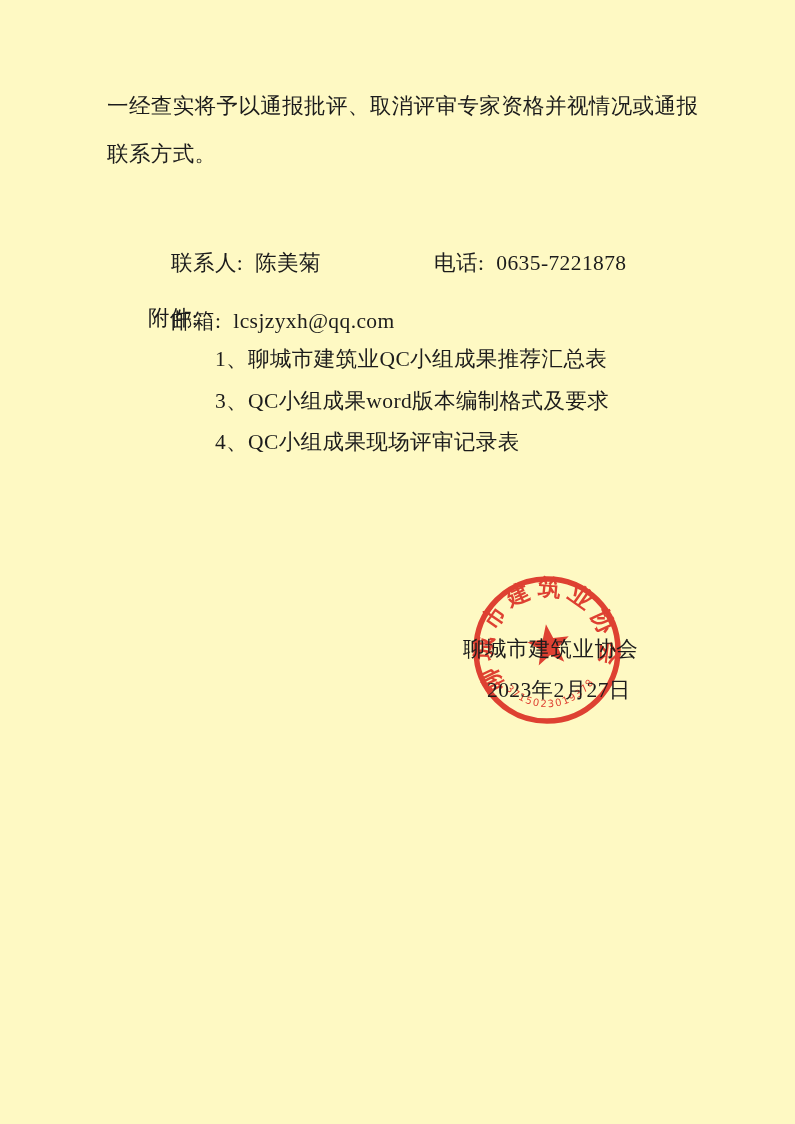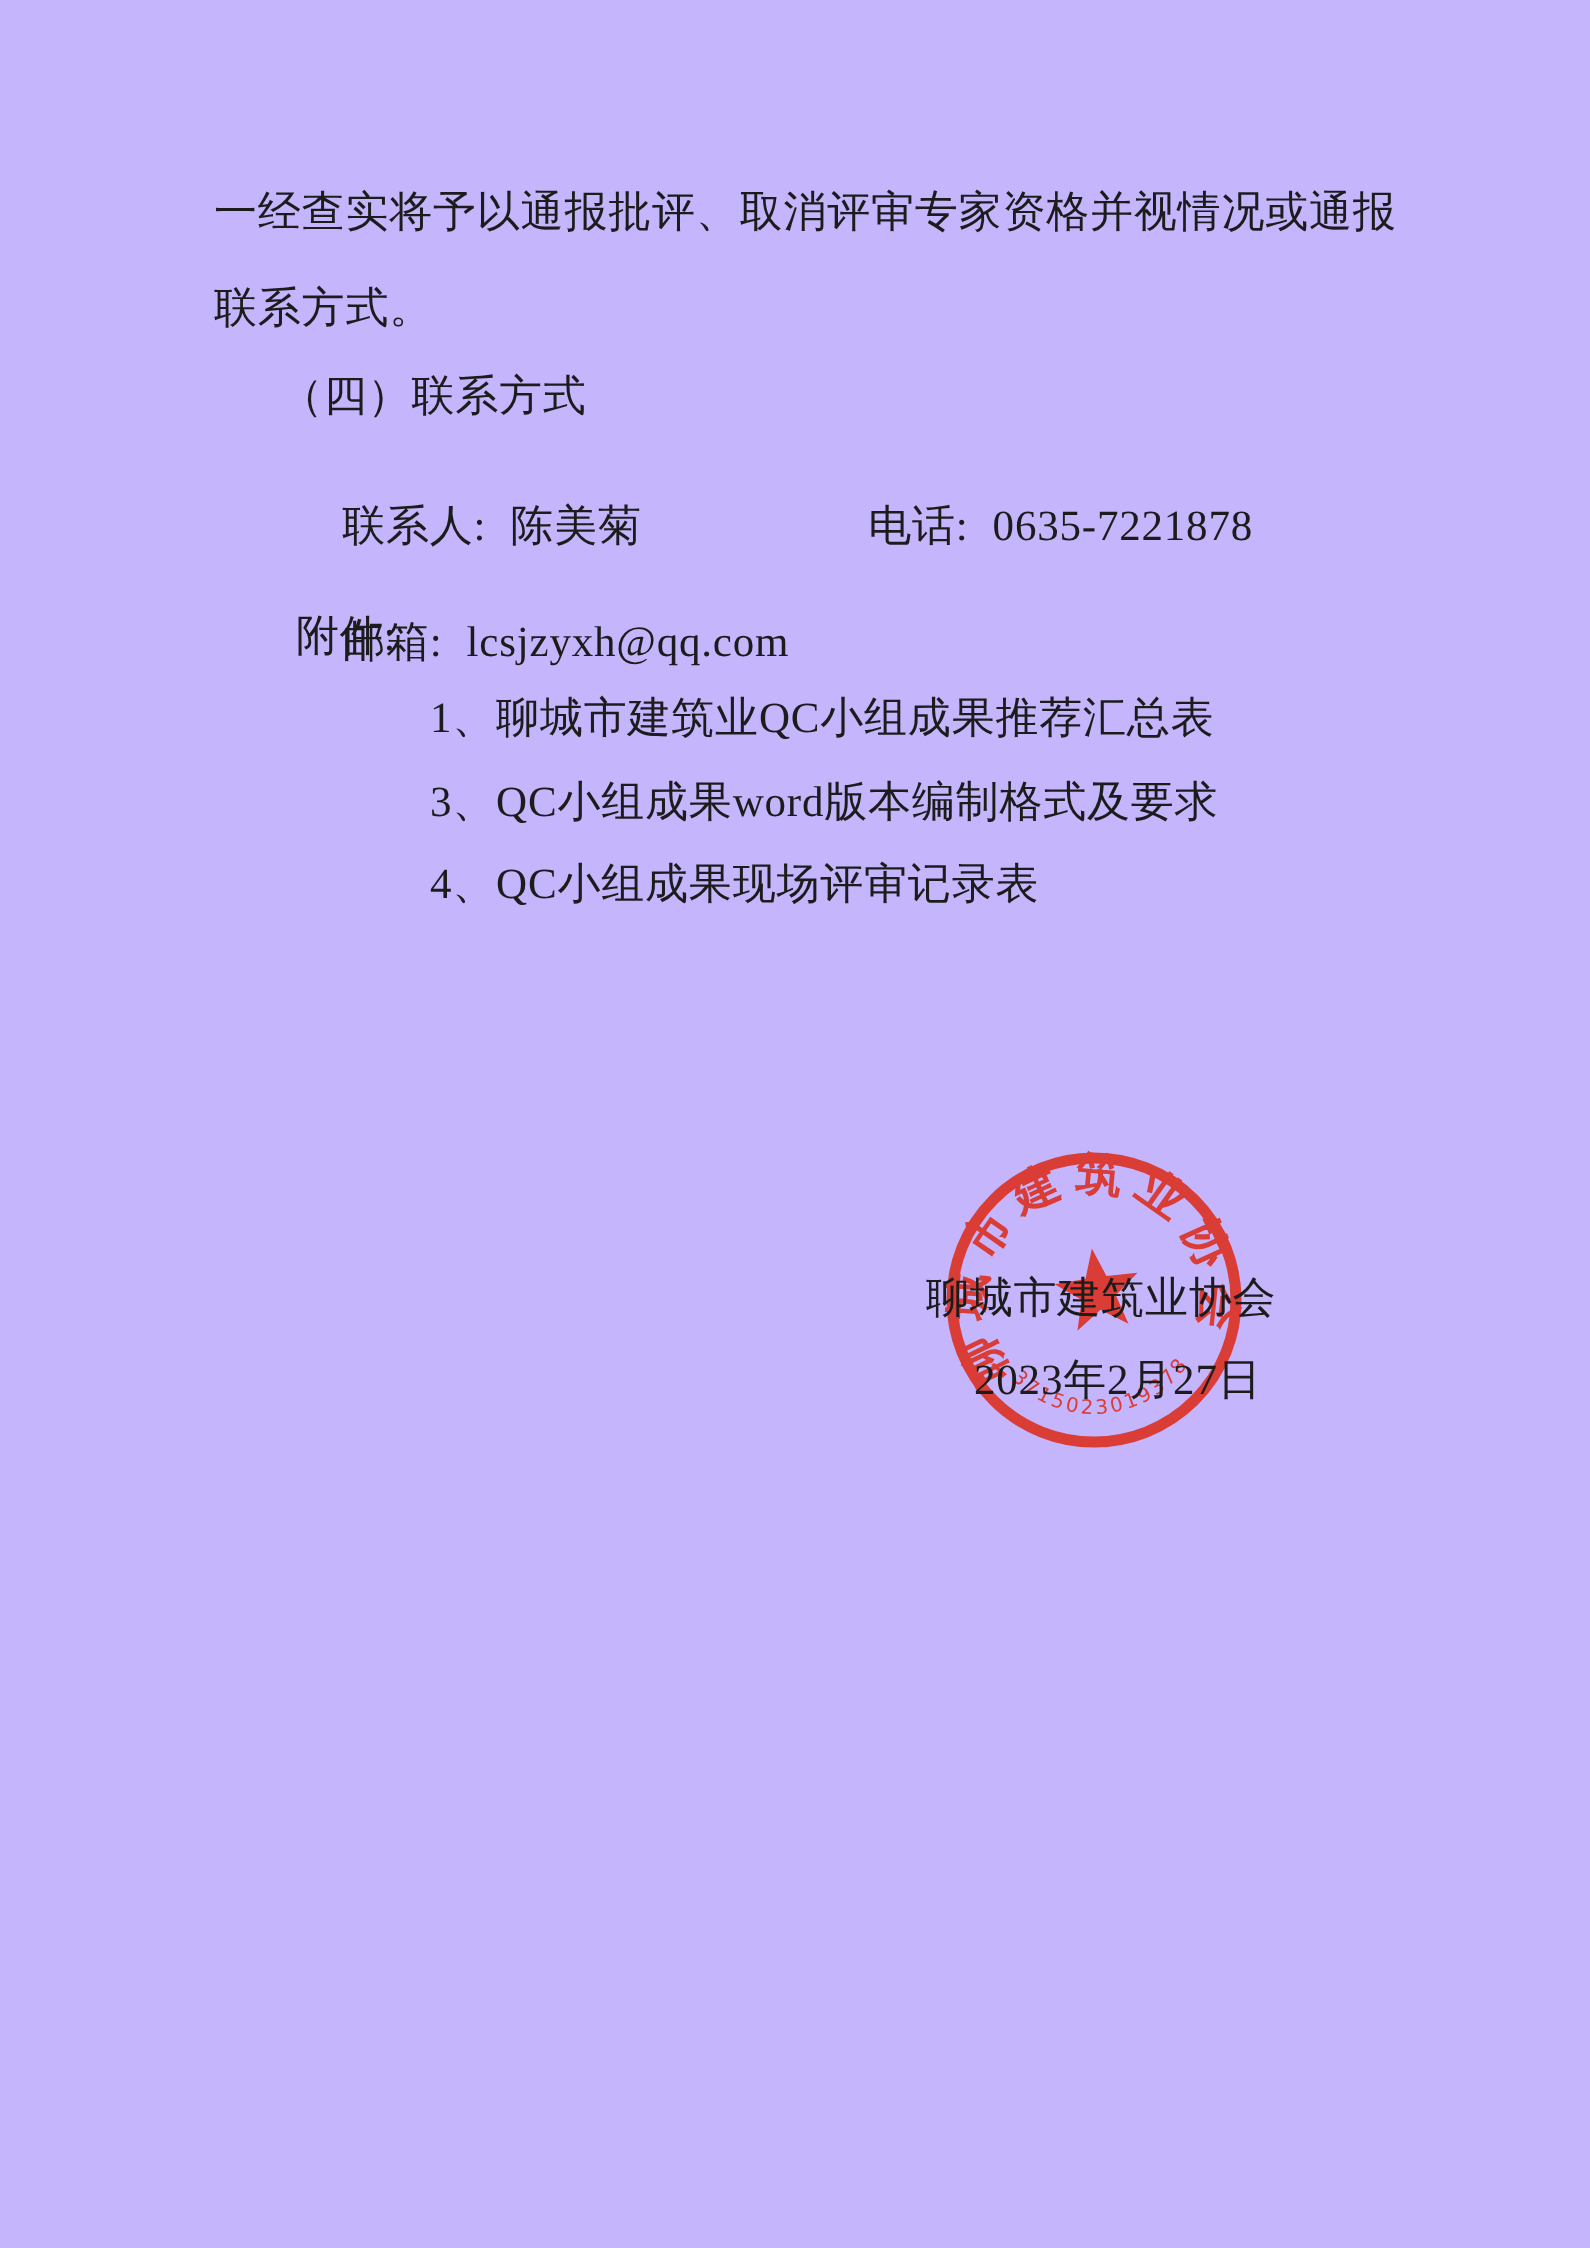--- a/index.html
+++ b/index.html
@@ -1,20 +1,20 @@
 <!DOCTYPE html>
 <html><head>
 <meta charset="utf-8">
 <style>
   html, body { margin: 0; padding: 0; background: #ffffff; }
   .page {
     position: relative;
     width: 795px;
     height: 1124px;
-    background: #c4b5fd;
+    background: #fef9c3;
     overflow: hidden;
     font-family: "Liberation Serif", "DejaVu Serif", serif;
   }
   .t {
     position: absolute;
     font-size: 21.5px;
     letter-spacing: 0.4px;
     color: #1c1c1c;
     white-space: pre;
     line-height: 1.2;
@@ -32,21 +32,20 @@
   .sig { z-index: 2; }
 </style>
 </head>
 <body>
 
 <div class="page">
 
   <div class="t" style="left:107px; top:94px">一经查实将予以通报批评、取消评审专家资格并视情况或通报</div>
   <div class="t" style="left:107px; top:142px">联系方式。</div>
 
-  <div class="t" style="left:140px; top:186px">（四）联系方式</div>
 
   <div class="t" style="left:148px; top:225px">
     <span>联系人:</span><span class="gap"></span><span>陈美菊</span>
   </div>
   <div class="t" style="left:411px; top:225px">
     <span>电话:</span><span class="gap"></span><span>0635-7221878</span>
   </div>
 
   <div class="t" style="left:148px; top:283px">
     <span>邮箱:</span><span class="gap"></span><span>lcsjzyxh@qq.com</span>

